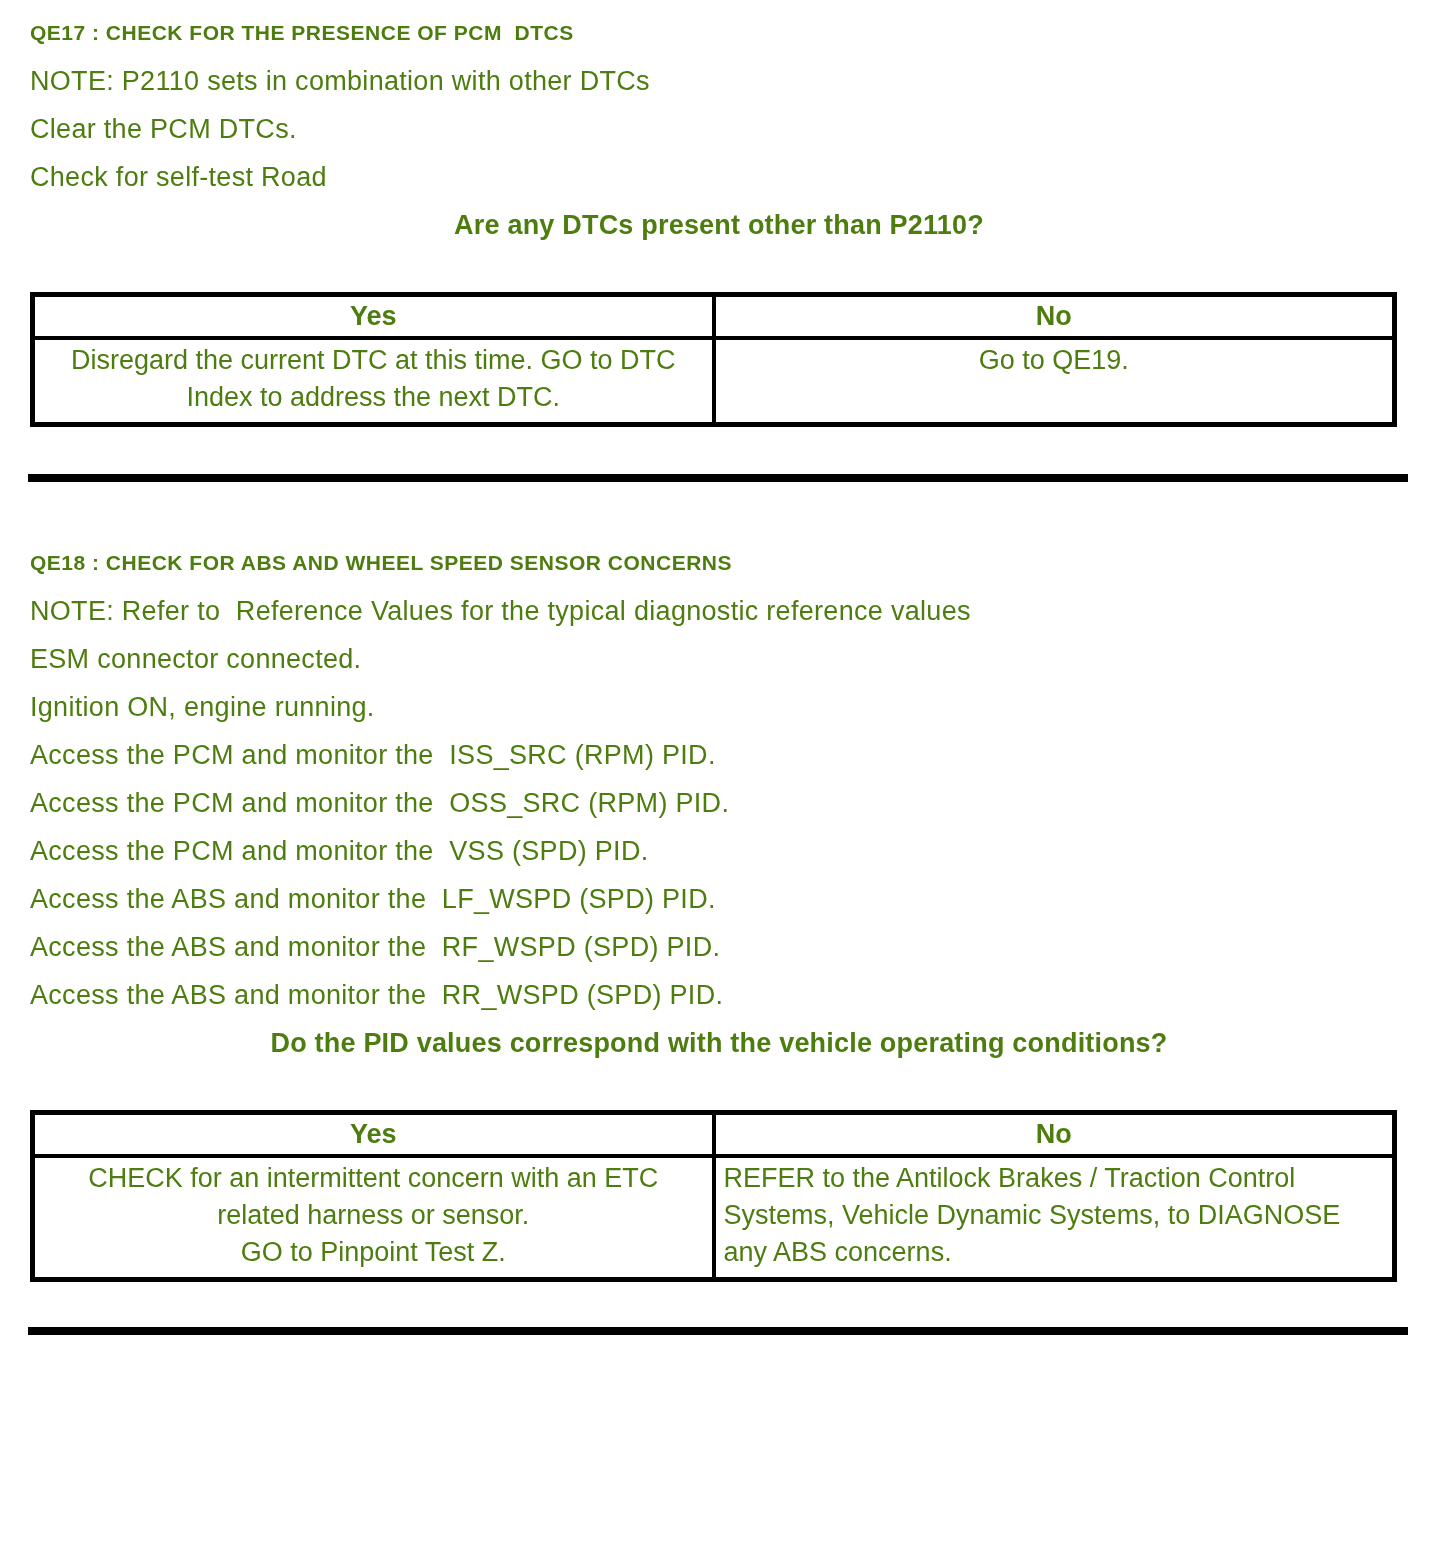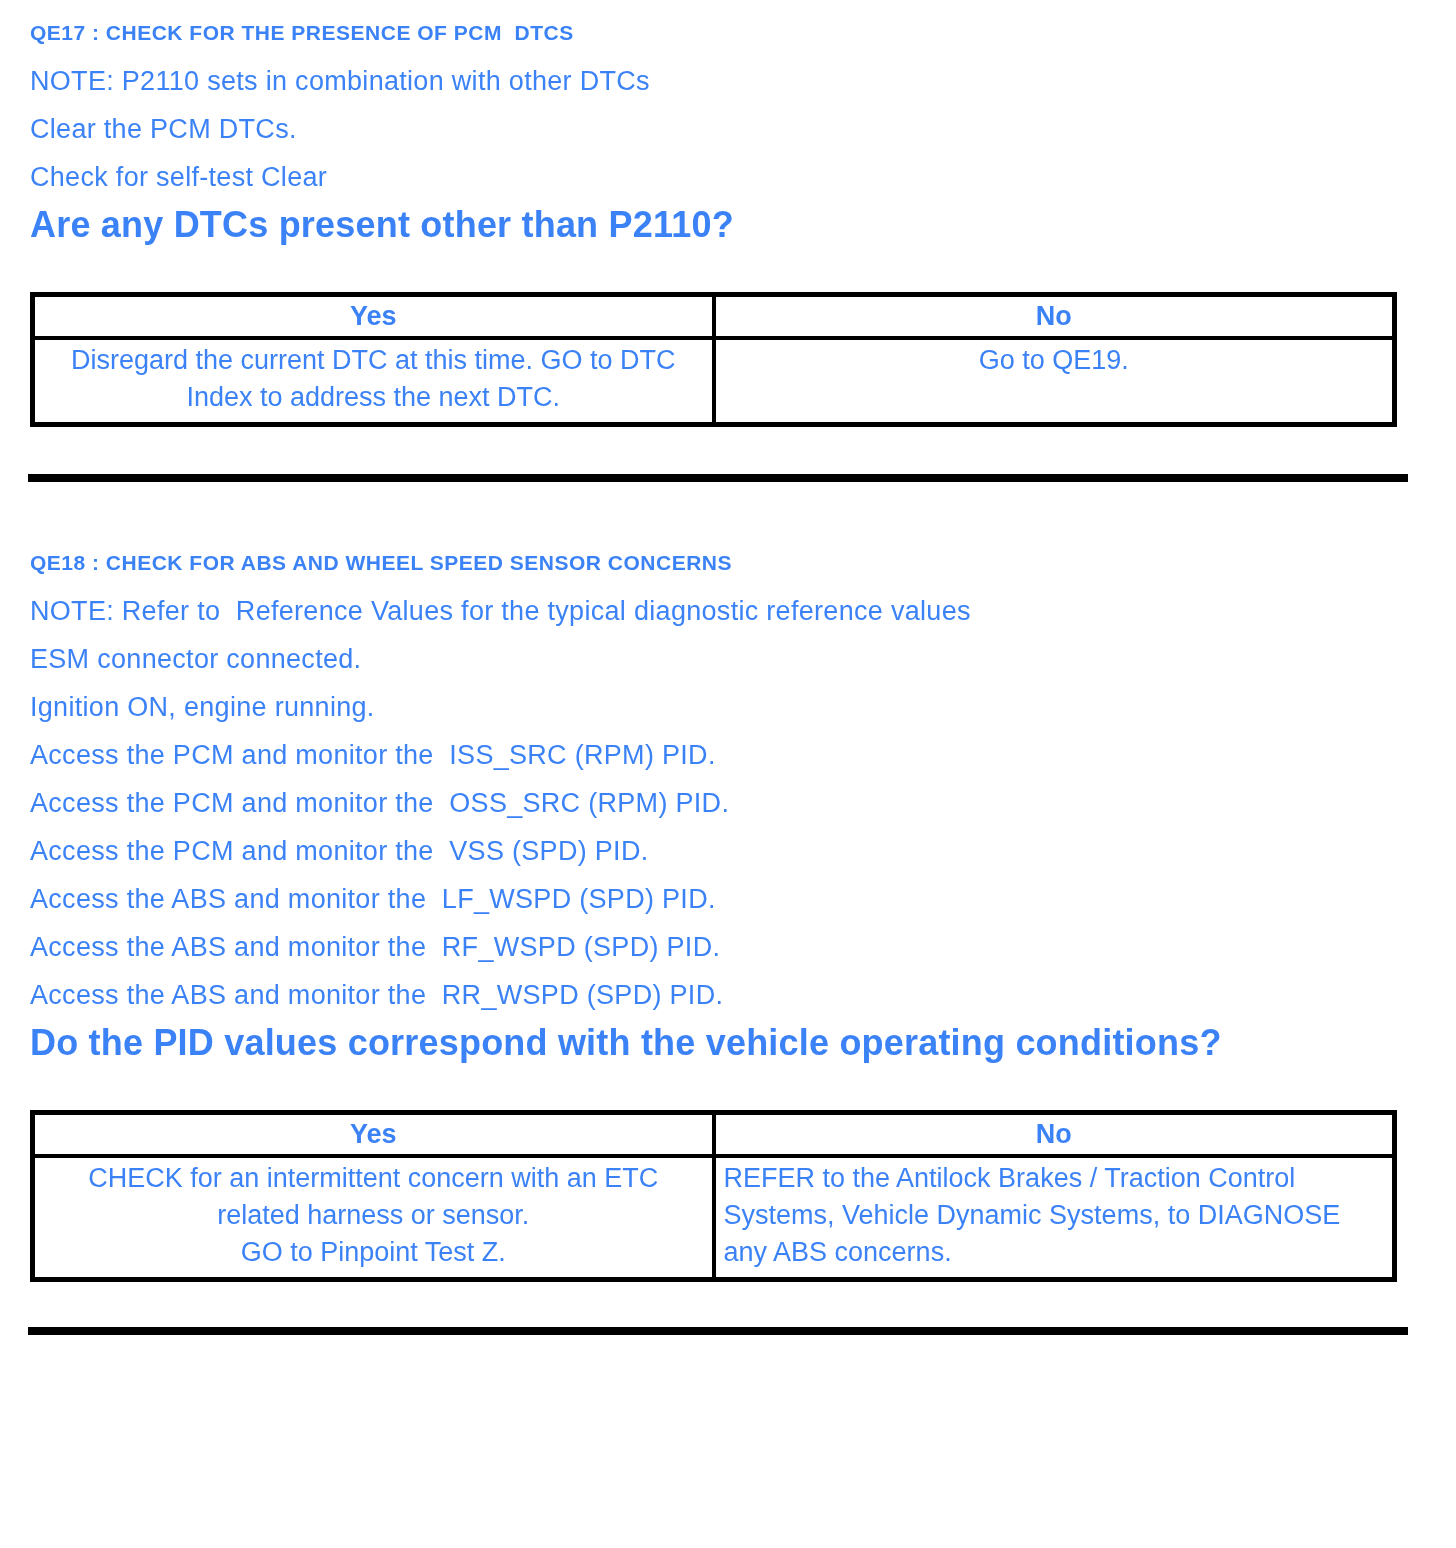--- a/index.html
+++ b/index.html
@@ -11,46 +11,47 @@
     width: 1456px;
     height: 1548px;
     overflow: hidden;
   }
   .page {
     box-sizing: border-box;
     width: 1456px;
     height: 1548px;
     padding: 14px 48px 0 30px;
     font-family: "Liberation Sans", sans-serif;
-    color: #3b82f6;
+    color: #4d7c0f;
   }
   .step-heading {
     font-size: 21px;
     font-weight: bold;
     line-height: 38px;
     letter-spacing: 0.5px;
     margin: 0 0 10px 0;
     white-space: pre-wrap;
   }
   .step {
     font-size: 27px;
     line-height: 38px;
     letter-spacing: 0.3px;
     margin: 0 0 10px 0;
     white-space: pre-wrap;
   }
   .para {
     max-width: 1345px;
   }
   .question {
-    font-size: 36px;
+    font-size: 27px;
     font-weight: bold;
     line-height: 38px;
     letter-spacing: 0.2px;
     margin: 0 0 10px 0;
+    text-align: center;
   }
   table.decision-table {
     border-collapse: collapse;
     table-layout: fixed;
     width: 1367px;
     margin: 48px 0 0 0;
     border: 5px solid #000;
     padding-left: 12px;
   }
   table.decision-table th,
@@ -92,21 +93,21 @@
 </style>
 </head>
 <body>
 
 <div class="page">
 
   <section class="section-qe17">
     <h2 class="step-heading">QE17 : CHECK FOR THE PRESENCE OF PCM  DTCS</h2>
     <p class="step">NOTE: P2110 sets in combination with other DTCs</p>
     <p class="step">Clear the PCM DTCs.</p>
-    <p class="step">Check for self-test Clear</p>
+    <p class="step">Check for self-test Road</p>
     <p class="question">Are any DTCs present other than P2110?</p>
 
     <table class="decision-table">
       <thead>
         <tr>
           <th>Yes</th>
           <th>No</th>
         </tr>
       </thead>
       <tbody>

